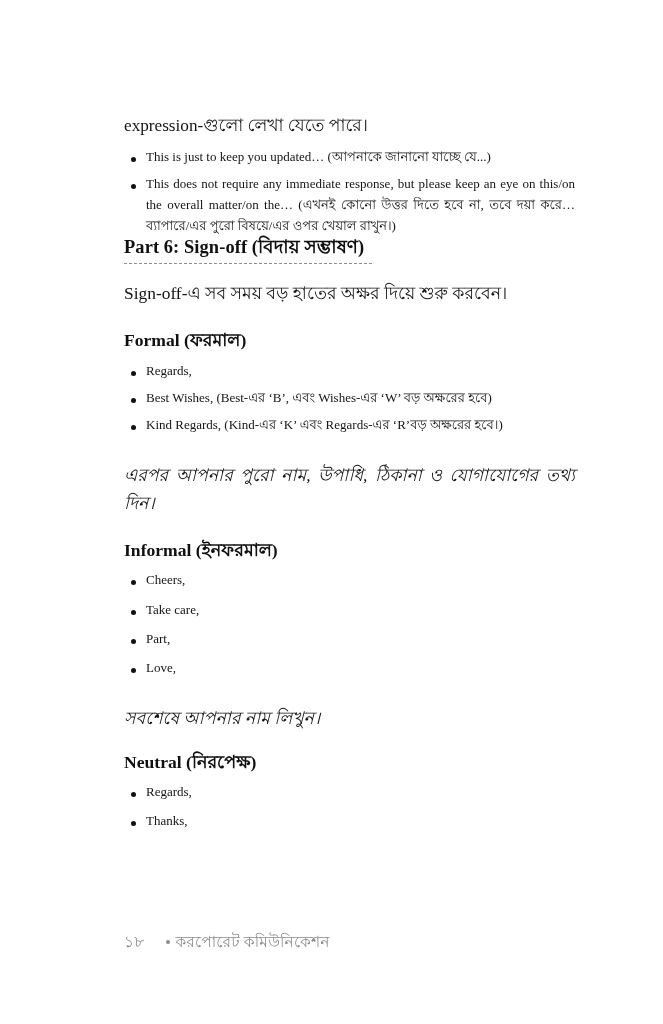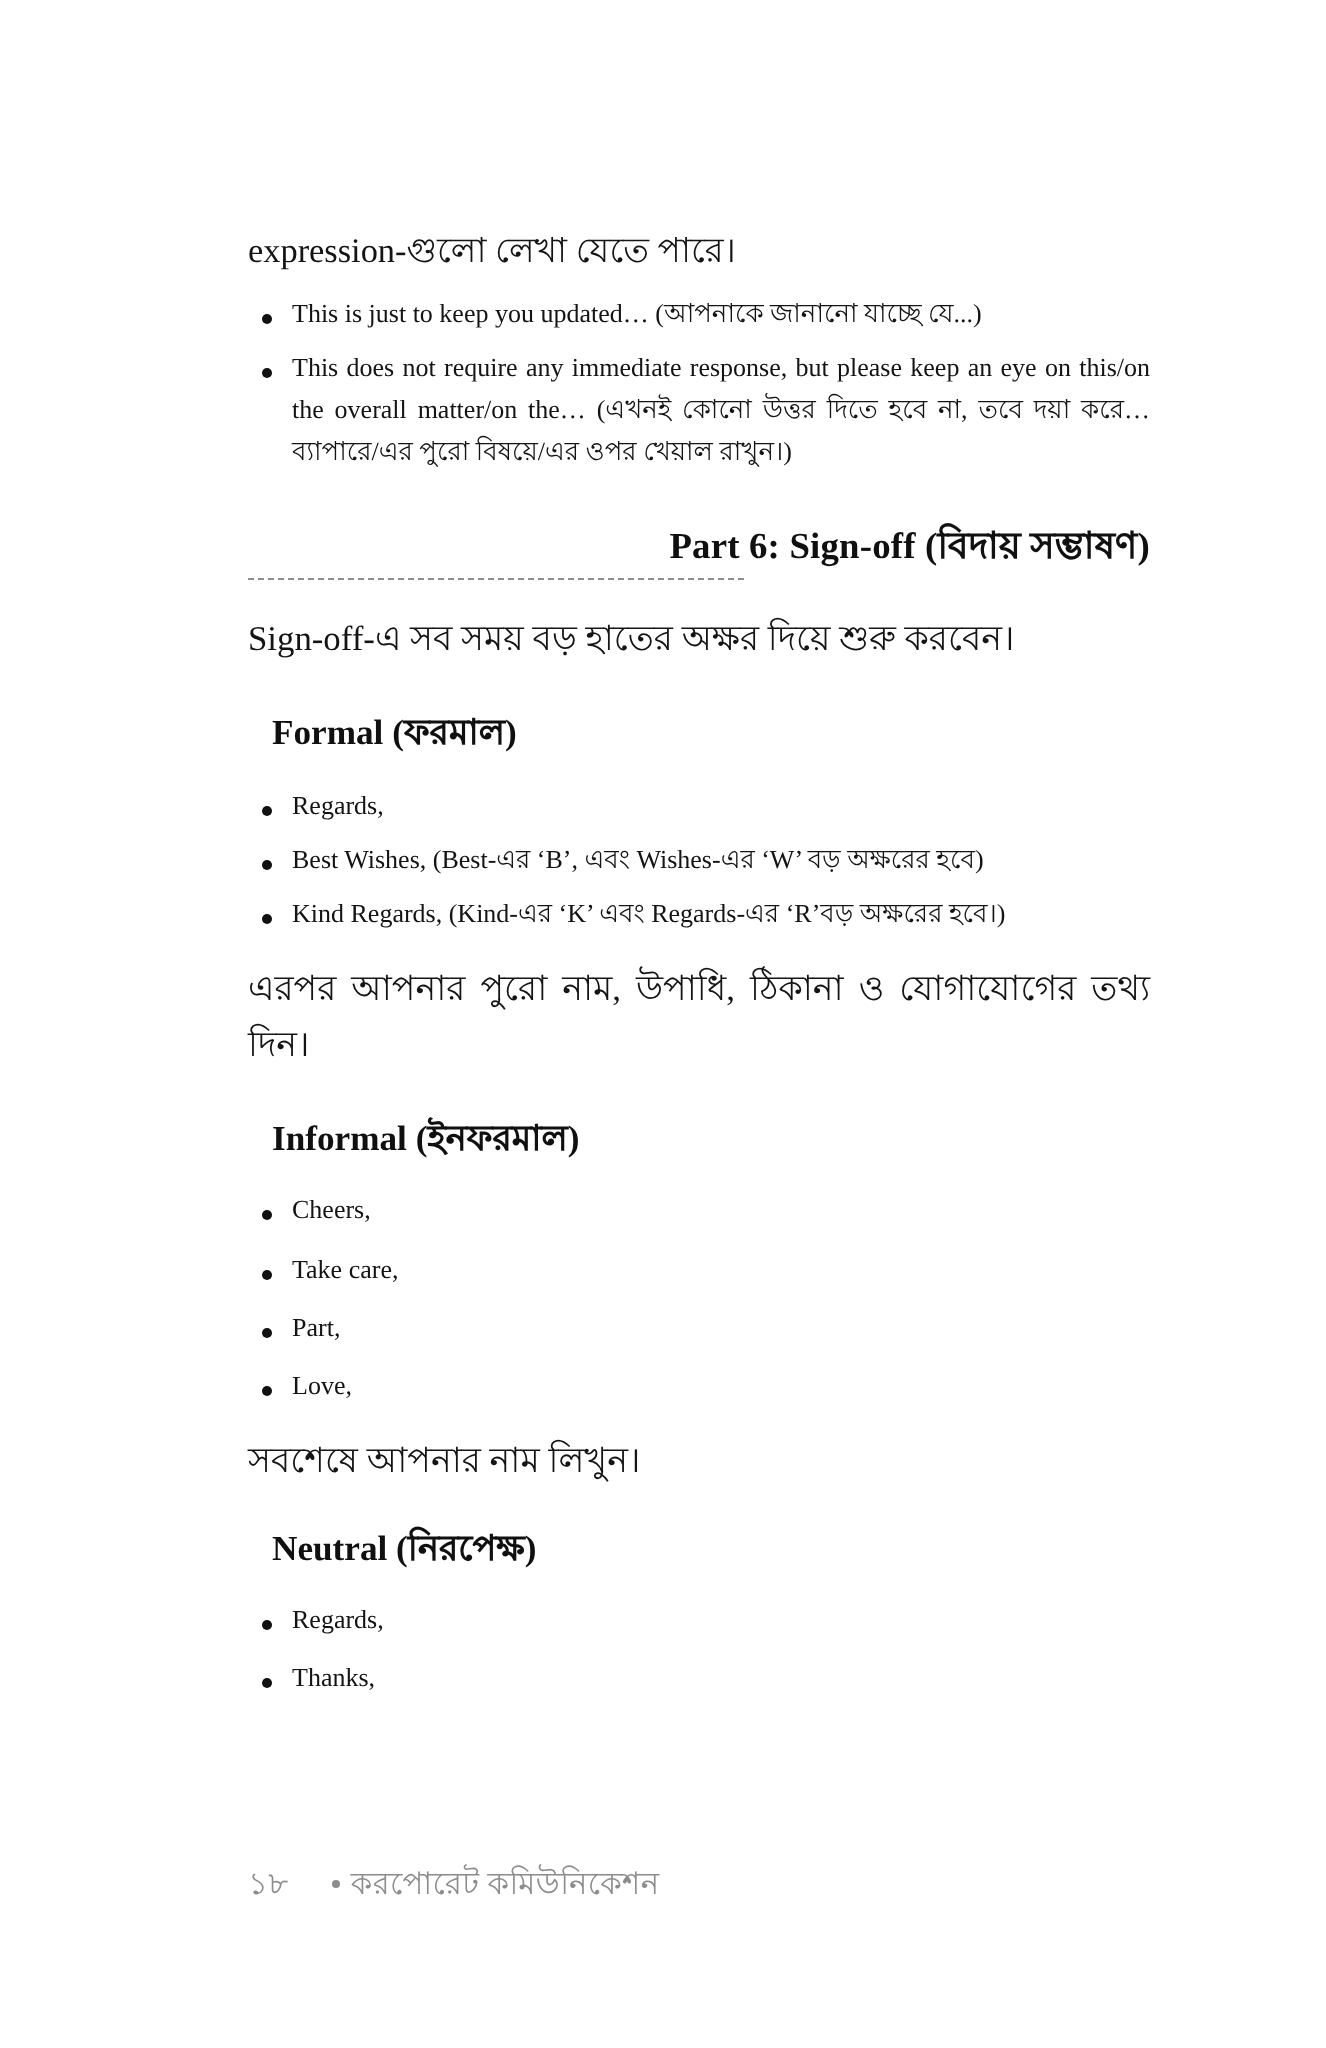--- a/index.html
+++ b/index.html
@@ -40,44 +40,42 @@
   }
   .para.intro {
     margin-bottom: 2px;
   }
   .para.bn {
     font-size: 17.4px;
   }
 
   
   .part-heading-wrap {
-    margin-top: 26px;
     margin-bottom: 15px;
-    text-align: right;
   }
   .part-heading {
     font-size: 18.4px;
     font-weight: bold;
     line-height: 1.3;
     display: inline-block;
     color: #101010;
     letter-spacing: 0.1px;
   }
   .dash-rule {
     width: 248px;
     height: 0;
     border-top: 1.6px dashed #8d8d8d;
     margin-top: 3px;
   }
 
   
   .sub-heading {
     font-size: 17.6px;
     font-weight: bold;
-    margin: 12px;
+    margin: 0;
     line-height: 1.5;
     color: #101010;
   }
   .block-gap-top { margin-top: 20px; }
   .block-gap-top-sm { margin-top: 17px; }
 
   
   ul.bullets {
     list-style: none;
     margin: 6px 0 0 0;
@@ -105,21 +103,22 @@
   }
   ul.bullets.tight > li {
     margin-bottom: 8px;
   }
   ul.bullets.short > li {
     text-align: left;
   }
 
   
   .after-list {
-    margin-top: 13px;
+    margin-top: 26px;
+    font-style: italic;
   }
 
   
   .footer {
     position: absolute;
     left: 106px;
     top: 930px;
     font-size: 15.4px;
     color: #8c8c8c;
     letter-spacing: 0.2px;

